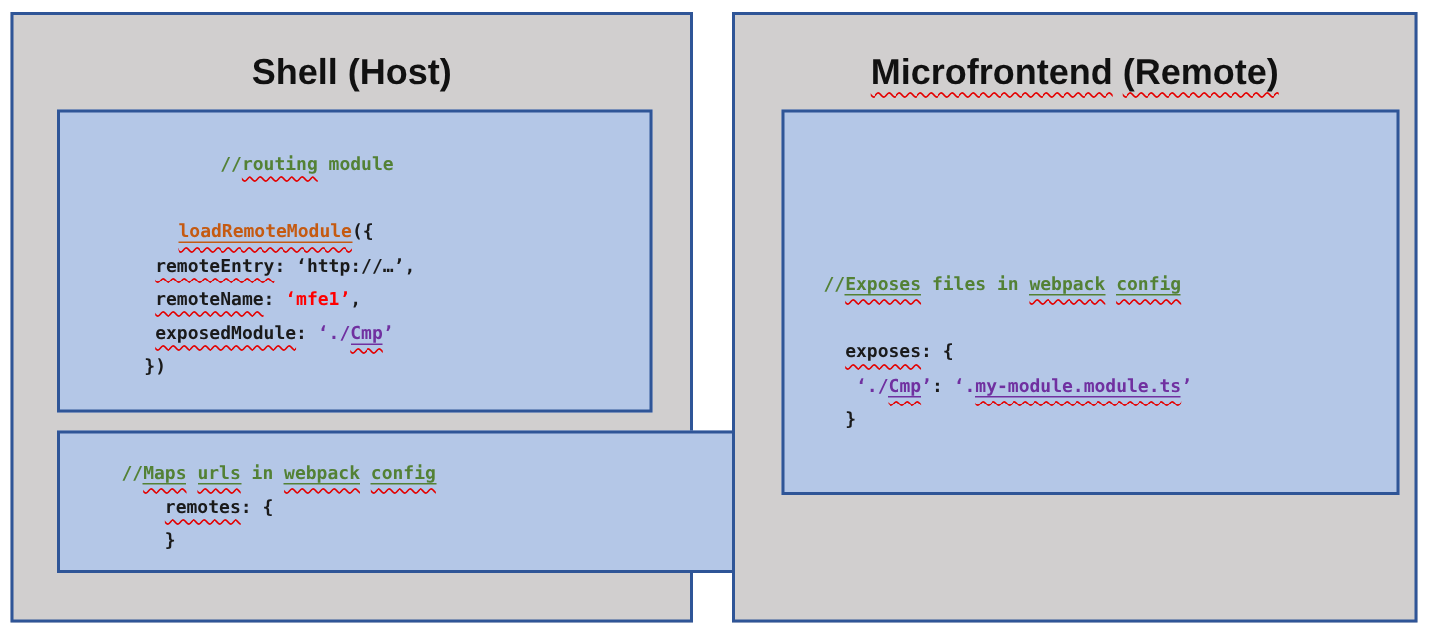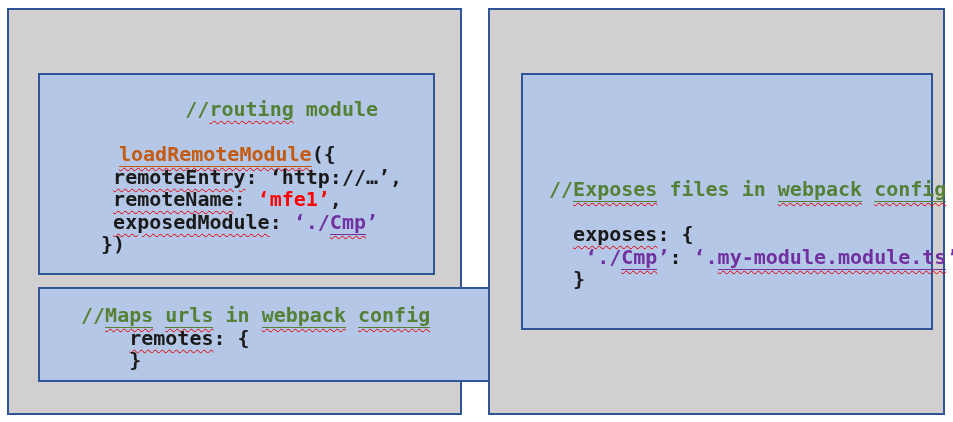--- a/index.html
+++ b/index.html
@@ -29,21 +29,21 @@
     background: var(--box-fill, #B4C7E7);
     border: 2px solid var(--box-border, #2F5597);
   }
   #left-box1  { left: 29px; top: 63px;  width: 397px; height: 202px; }
   #left-box2  { left: 29px; top: 277px; width: 469px; height: 95px;  }
   #right-box1 { left: 31px; top: 63px;  width: 412px; height: 257px; }
   pre.code {
     margin: 0;
     font-family: "DejaVu Sans Mono", monospace;
     font-weight: bold;
-    font-size: 20px; line-height: 22.5px;
+    font-size: 12px; line-height: 22.5px;
     color: var(--code-black, #1A1A1A);
     white-space: pre;
   }
   #left-box1  pre.code { padding: 23px 0 0 49px; }
   #left-box2  pre.code { padding: 15px 0 0 41px; }
   #right-box1 pre.code { padding: 103px 0 0 26px; }
   .green  { color: var(--comment-green, #538135); }
   .orange { color: var(--function-orange, #C55A11); margin-left: 30px; }
   .red    { color: var(--string-red, #FF0000); }
   .purple { color: var(--string-purple, #7030A0); }
@@ -57,27 +57,29 @@
   .ul { border-bottom: 1.5px solid currentColor; }
   .ul.sq { text-underline-offset: 6px; }
   .panel-title .sq { text-underline-offset: 5px; }
 </style>
 </head>
 <body>
 
 <div>
 
   <section class="panel" id="left-panel">
+    <h2 class="panel-title"><span>Shell (Host)</span></h2>
     <div class="code-box" id="left-box1">
       <pre class="code"><div><span class="green">        //</span><span class="green sq">routing</span><span class="green"> module</span></div><div>&nbsp;</div><div><span class="orange ul sq">loadRemoteModule</span><span>({</span></div><div><span>  </span><span class="sq">remoteEntry</span><span>: ‘http://…’,</span></div><div><span>  </span><span class="sq">remoteName</span><span>: </span><span class="red">‘mfe1’</span><span>,</span></div><div><span>  </span><span class="sq">exposedModule</span><span>: </span><span class="purple">‘./</span><span class="purple ul sq">Cmp</span><span class="purple">’</span></div><div><span> })</span></div></pre>
     </div>
     <div class="code-box" id="left-box2">
       <pre class="code"><div><span class="green">//</span><span class="green ul sq">Maps</span><span class="green"> </span><span class="green ul sq">urls</span><span class="green"> in </span><span class="green ul sq">webpack</span><span class="green"> </span><span class="green ul sq">config</span></div><div><span>    </span><span class="sq">remotes</span><span>: {</span></div><div><span>    }</span></div></pre>
     </div>
   </section>
 
   <section class="panel" id="right-panel">
+    <h2 class="panel-title"><span class="sq">Microfrontend</span><span> </span><span class="sq">(Remote)</span></h2>
     <div class="code-box" id="right-box1">
       <pre class="code"><div><span class="green">//</span><span class="green ul sq">Exposes</span><span class="green"> files in </span><span class="green ul sq">webpack</span><span class="green"> </span><span class="green ul sq">config</span></div><div>&nbsp;</div><div><span>  </span><span class="sq">exposes</span><span>: {</span></div><div><span>   </span><span class="purple">‘./</span><span class="purple ul sq">Cmp</span><span class="purple">’</span><span>: </span><span class="purple">‘.</span><span class="purple ul sq">my-module.module.ts</span><span class="purple">’</span></div><div><span>  }</span></div></pre>
     </div>
   </section>
 
 </div>
 
 </body></html>

